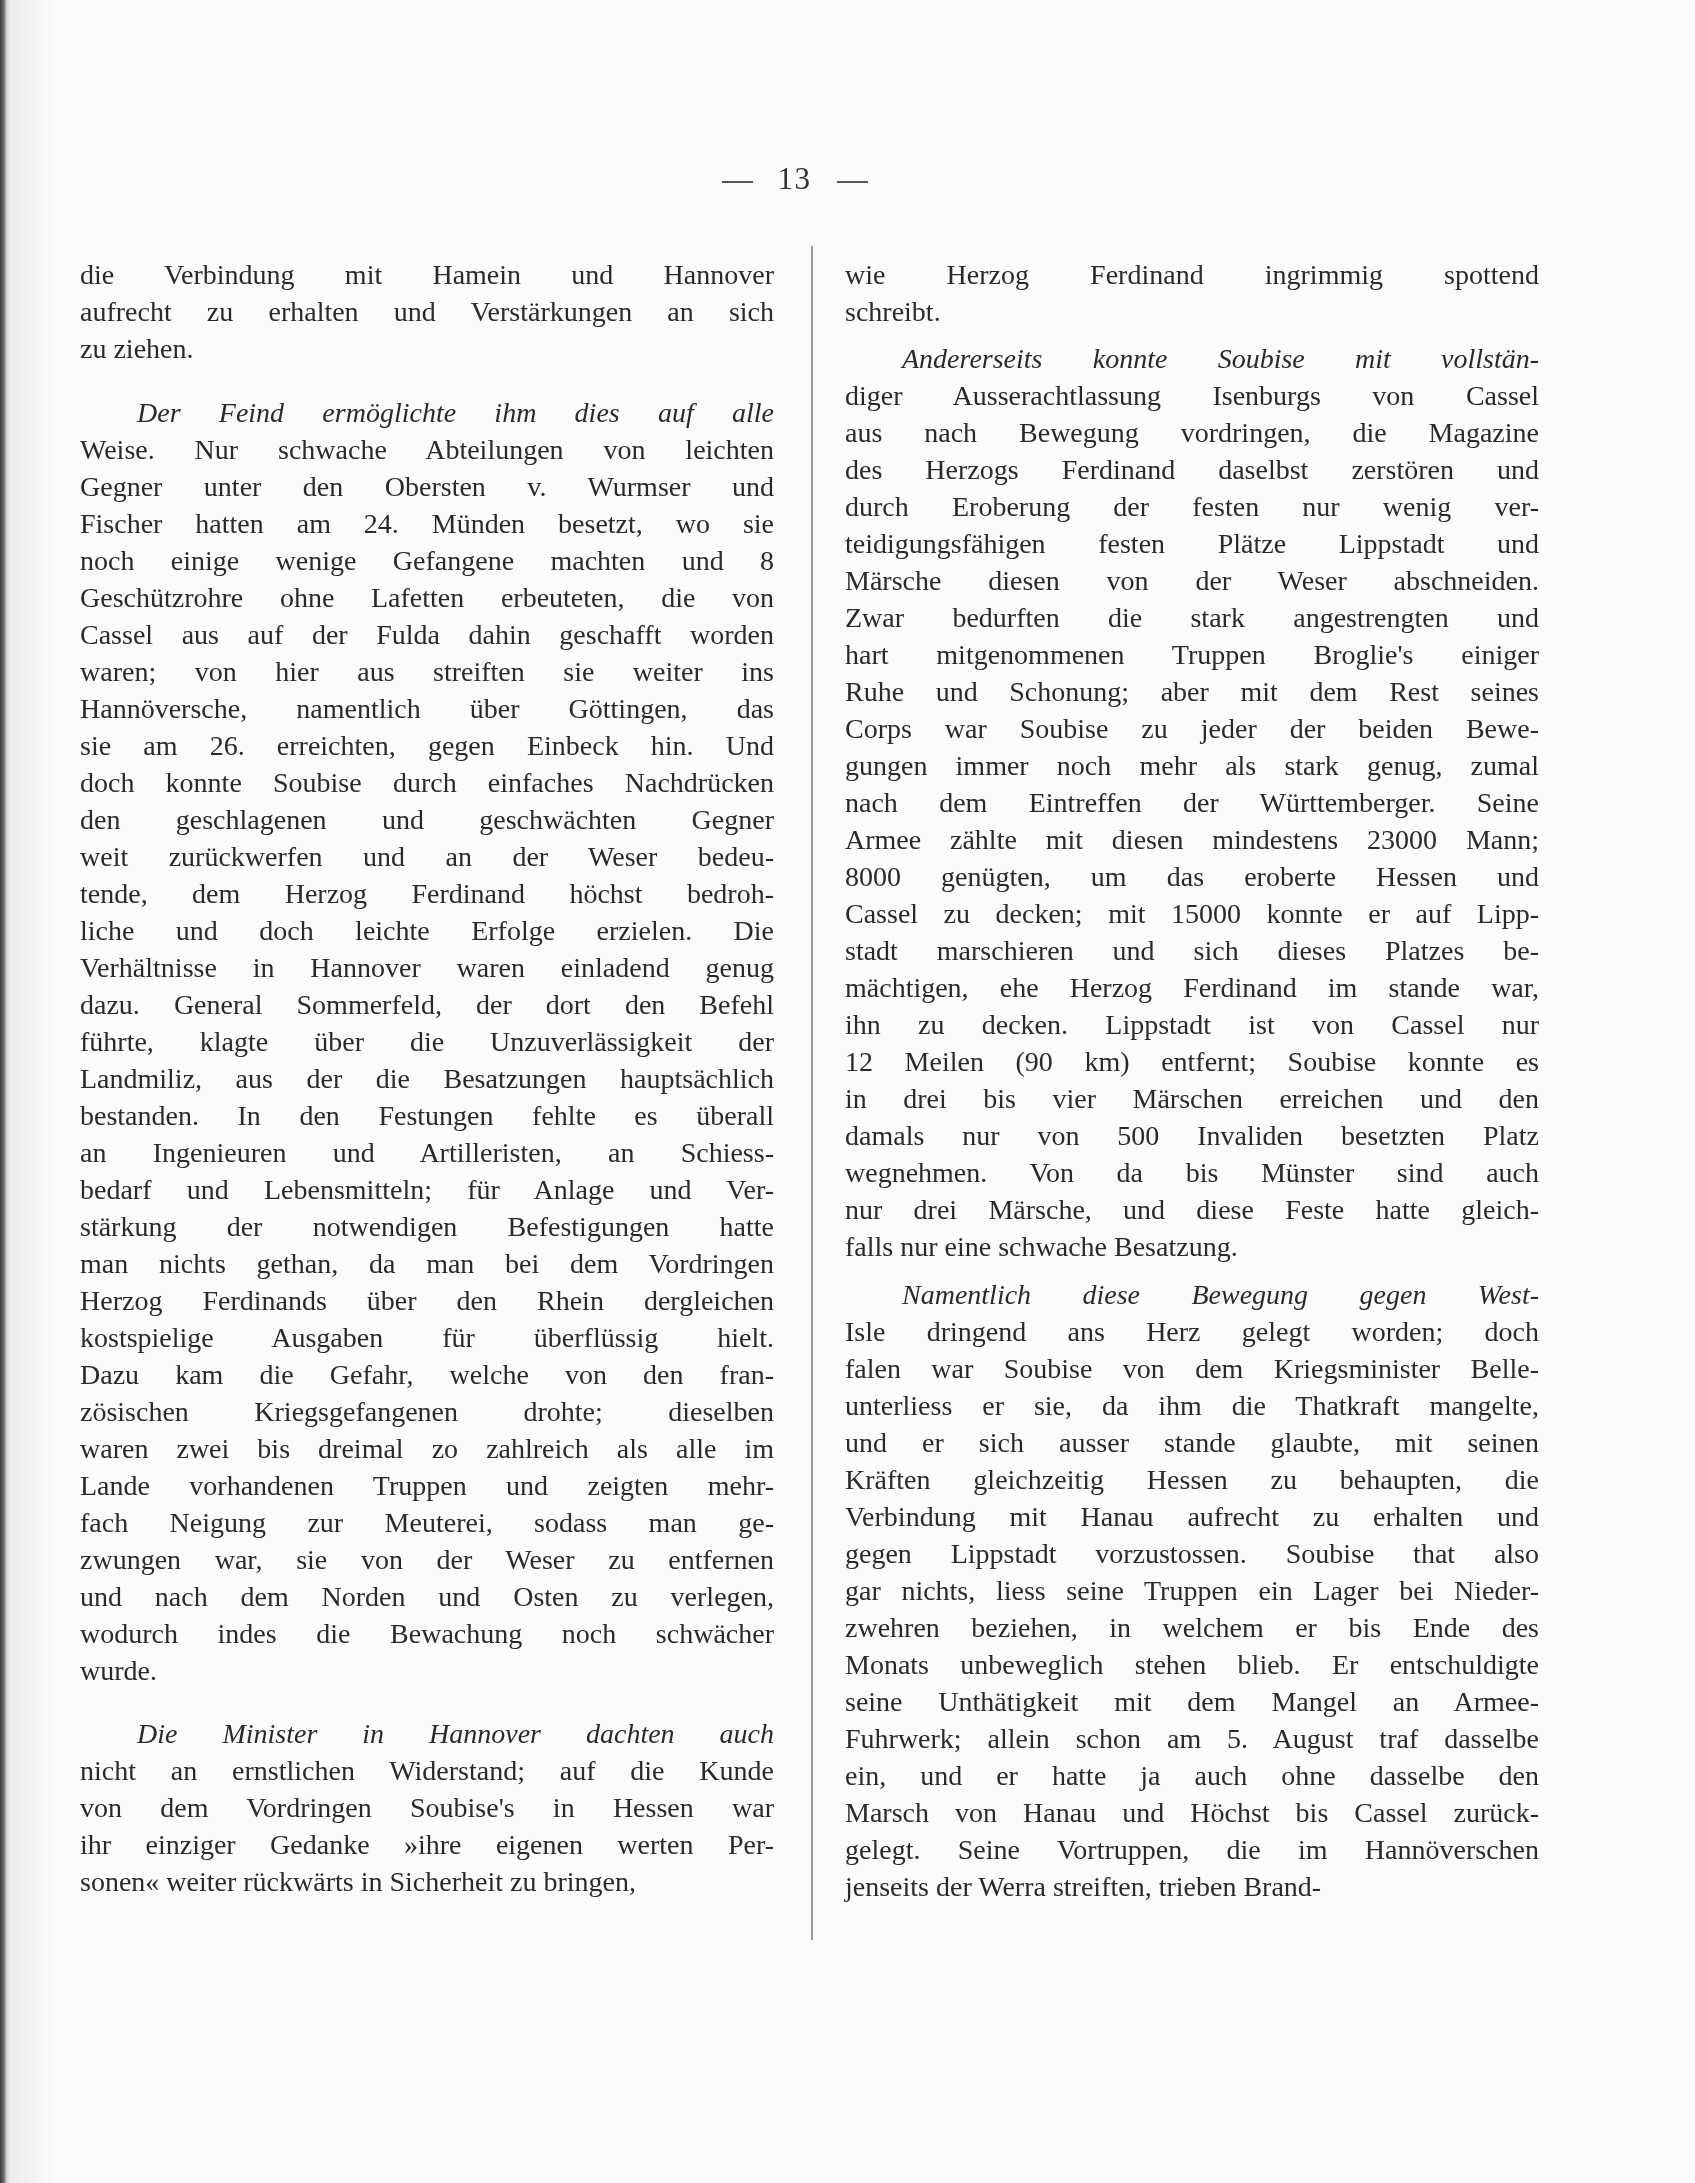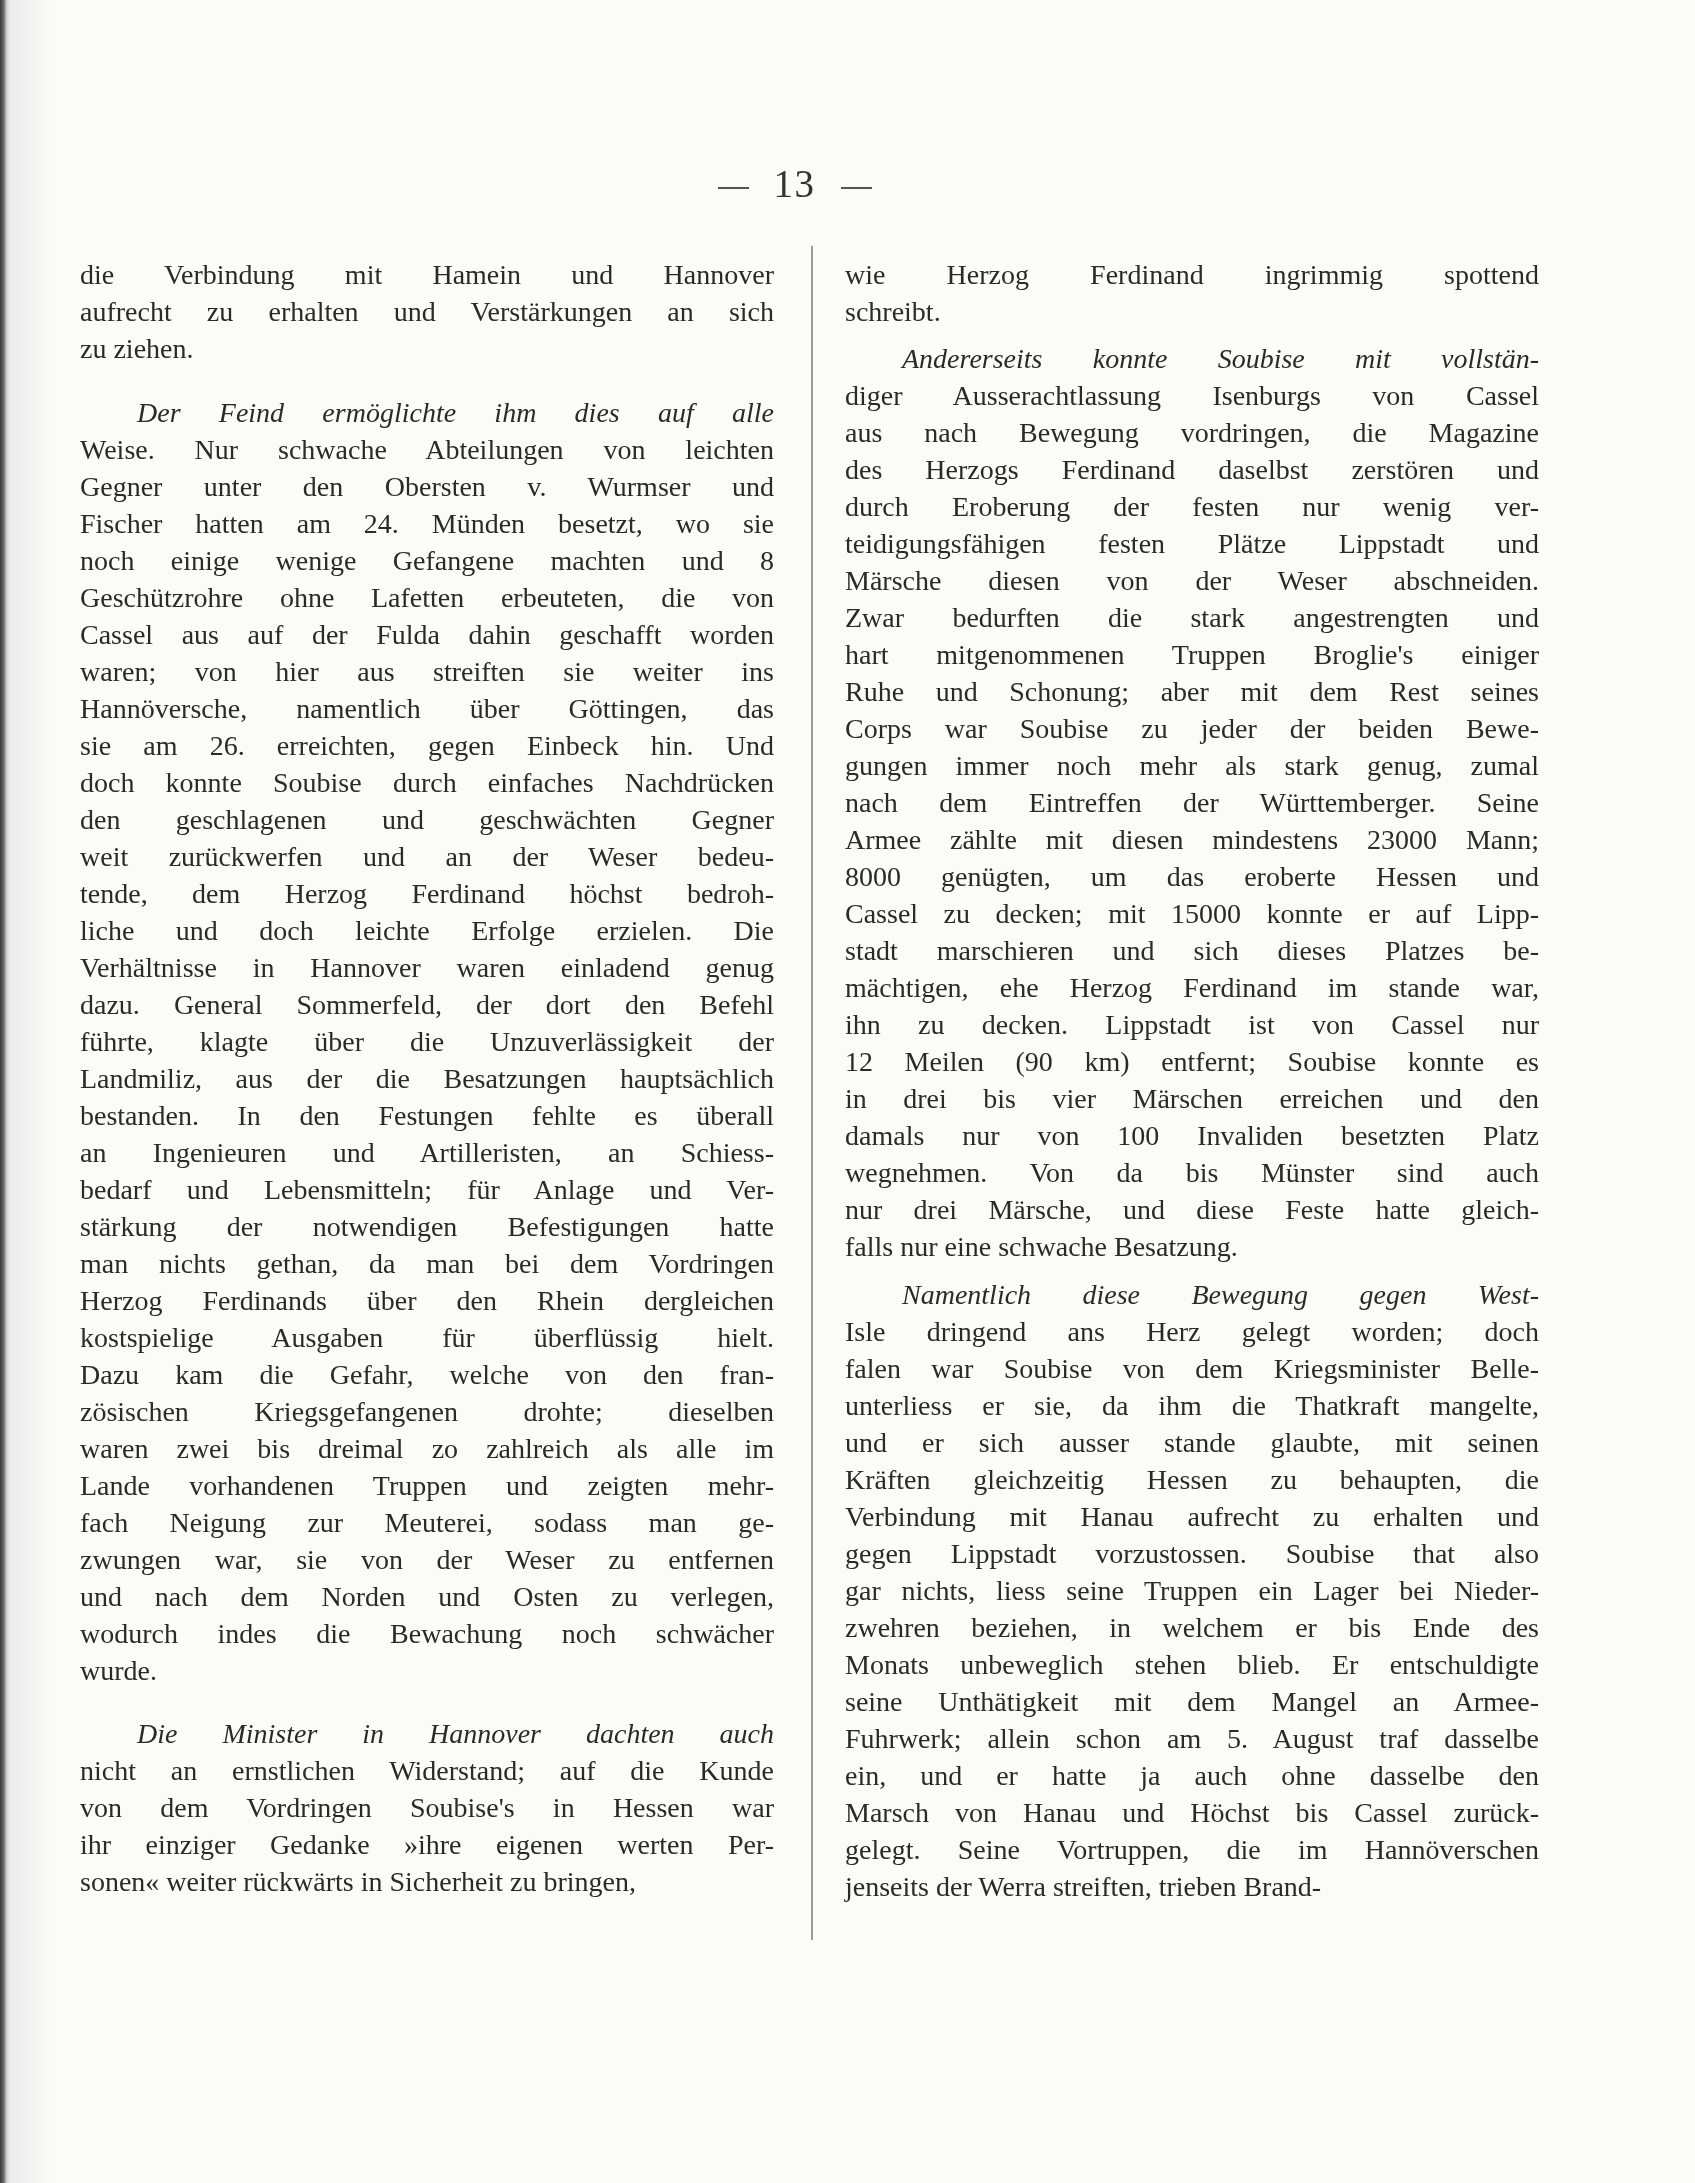--- a/index.html
+++ b/index.html
@@ -13,21 +13,21 @@
   .left-edge {
     position: absolute; left: 0; top: 0; width: 10.3px; height: 2183px;
     background: linear-gradient(to right, #3a3a3a 0px, #6a6a6a 3.7px, #cfcfcf 6.6px, #efefef 10.3px);
   }
   .left-shade {
     position: absolute; left: 10.3px; top: 0; width: 44px; height: 2183px;
     background: linear-gradient(to right, #ececec, rgba(251,251,250,0));
   }
   .page-number {
     position: absolute; top: 161px; left: 0; width: 1589px; text-align: center;
-    font-size: 39px; letter-spacing: 1.5px; color: #333;
+    font-size: 31px; letter-spacing: 1.5px; color: #333;
   }
   .page-number .dash { display: inline-block; width: 31px; height: 1.5px; background: #555; vertical-align: middle; margin: 0 25px; }
   .column {
     position: absolute; top: 237px; width: 694px;
     font-size: 28px; line-height: 37px;
     text-align: justify; text-align-last: justify; margin-top: 19px;
   }
   .col-left { left: 80px; }
   .col-right { left: 845px; }
   .line { display: block; white-space: nowrap; text-align: justify; text-align-last: justify; height: 37px; overflow: visible; }
@@ -125,21 +125,21 @@
       <span class="line">gungen immer noch mehr als stark genug, zumal</span>
       <span class="line">nach dem Eintreffen der Württemberger. Seine</span>
       <span class="line">Armee zählte mit diesen mindestens 23000 Mann;</span>
       <span class="line">8000 genügten, um das eroberte Hessen und</span>
       <span class="line">Cassel zu decken; mit 15000 konnte er auf Lipp-</span>
       <span class="line">stadt marschieren und sich dieses Platzes be-</span>
       <span class="line">mächtigen, ehe Herzog Ferdinand im stande war,</span>
       <span class="line">ihn zu decken. Lippstadt ist von Cassel nur</span>
       <span class="line">12 Meilen (90 km) entfernt; Soubise konnte es</span>
       <span class="line">in drei bis vier Märschen erreichen und den</span>
-      <span class="line">damals nur von 100 Invaliden besetzten Platz</span>
+      <span class="line">damals nur von 500 Invaliden besetzten Platz</span>
       <span class="line">wegnehmen. Von da bis Münster sind auch</span>
       <span class="line">nur drei Märsche, und diese Feste hatte gleich-</span>
       <span class="line last">falls nur eine schwache Besatzung.</span>
     </div>
     <span class="gap-sm"></span>
     <div>
       <span class="line indent">Namentlich diese Bewegung gegen West-</span>
       <span class="line">Isle dringend ans Herz gelegt worden; doch</span>
       <span class="line">falen war Soubise von dem Kriegsminister Belle-</span>
       <span class="line">unterliess er sie, da ihm die Thatkraft mangelte,</span>

